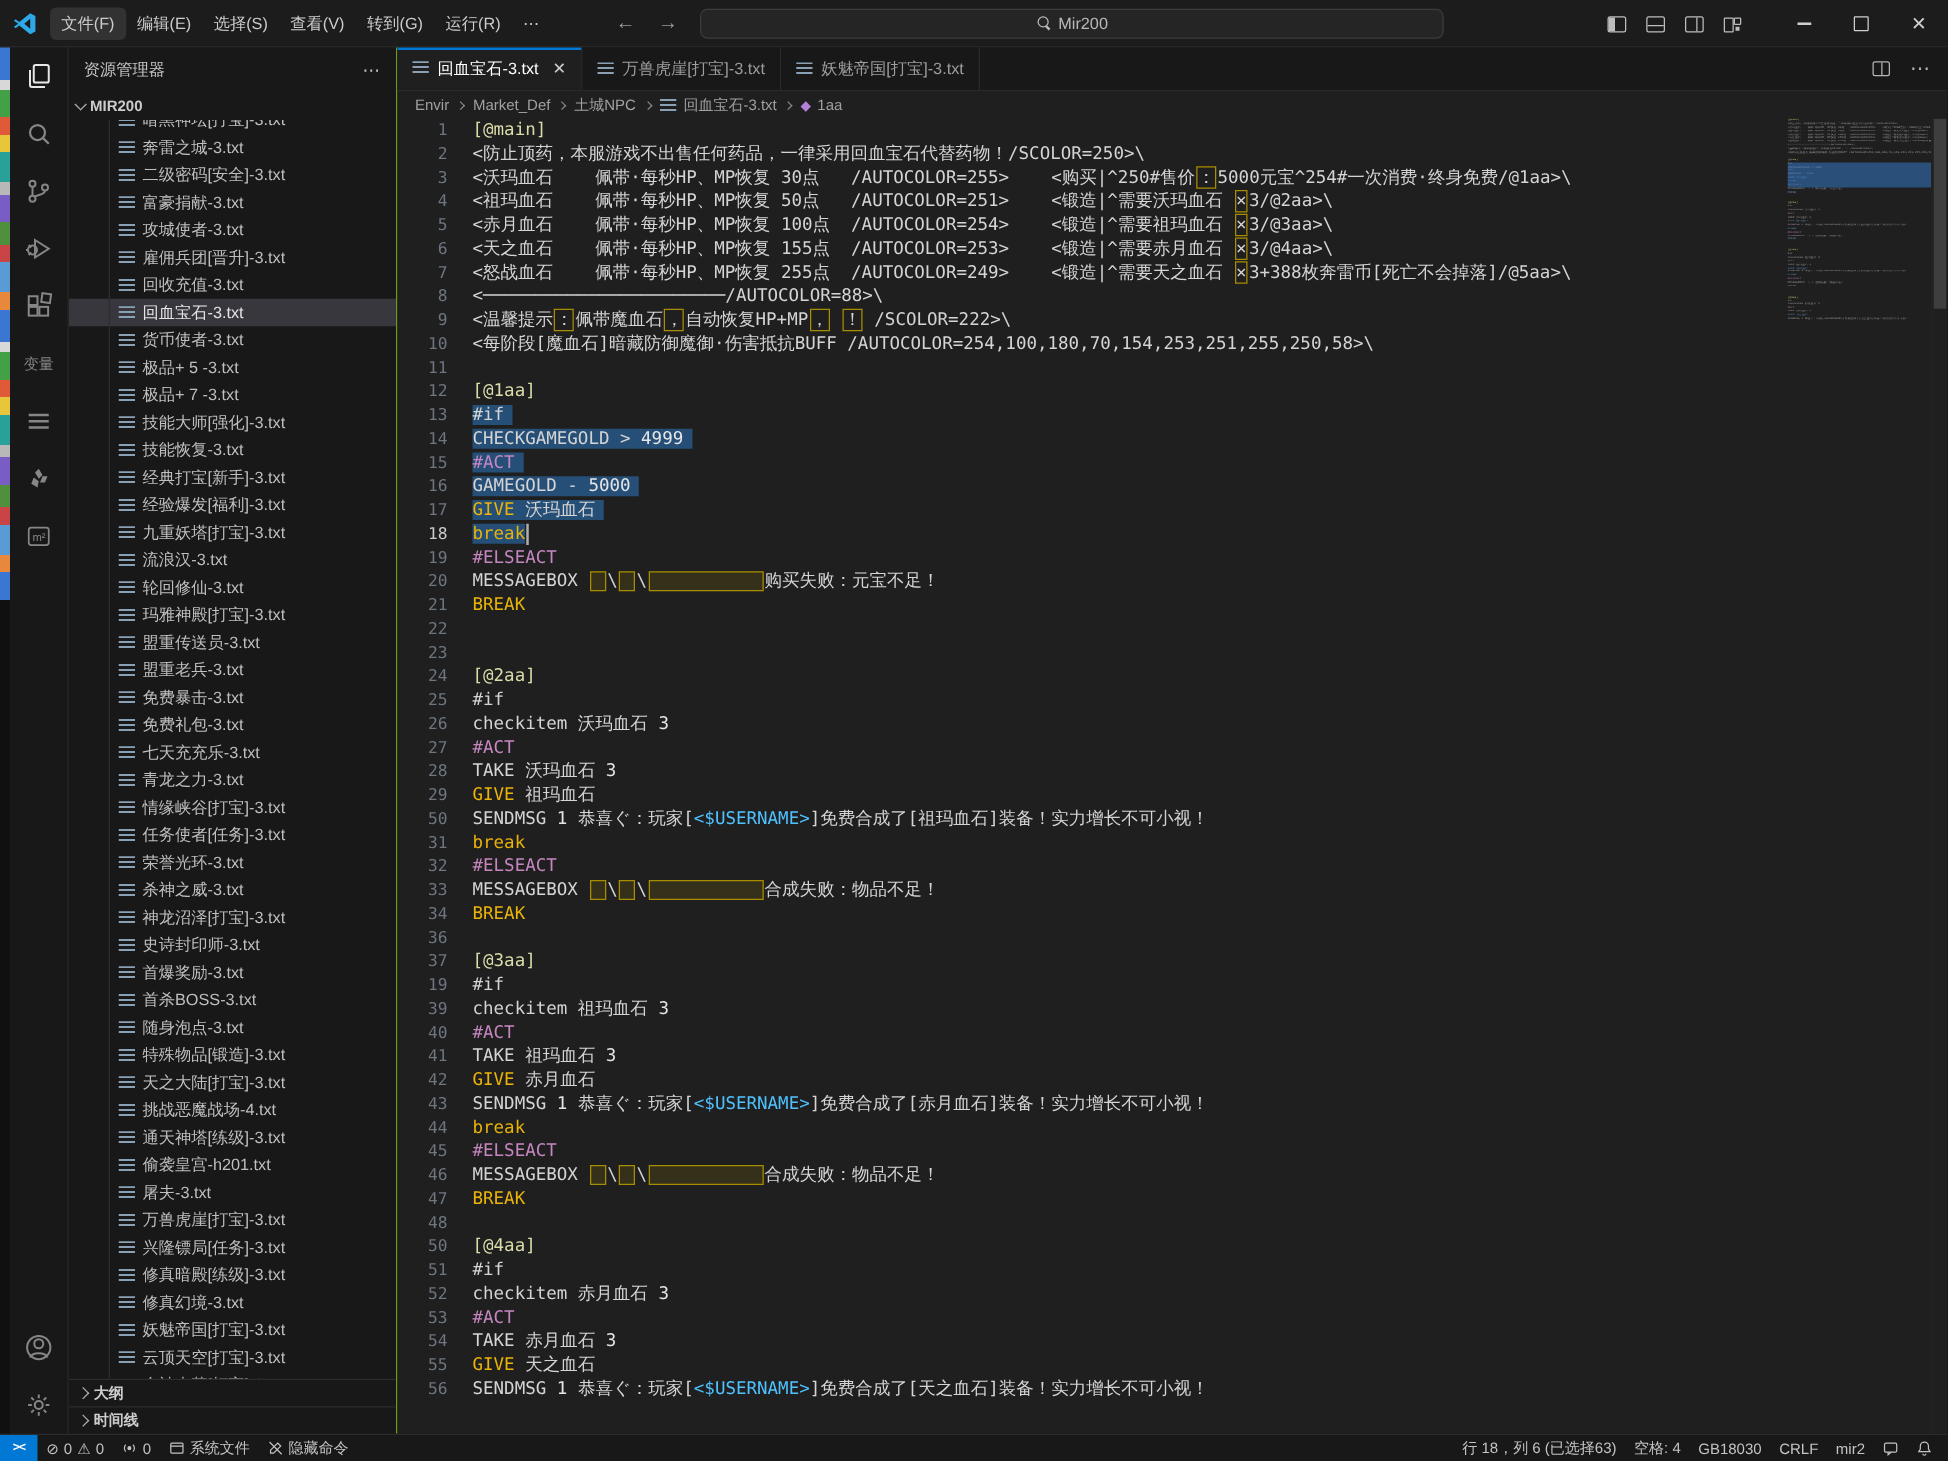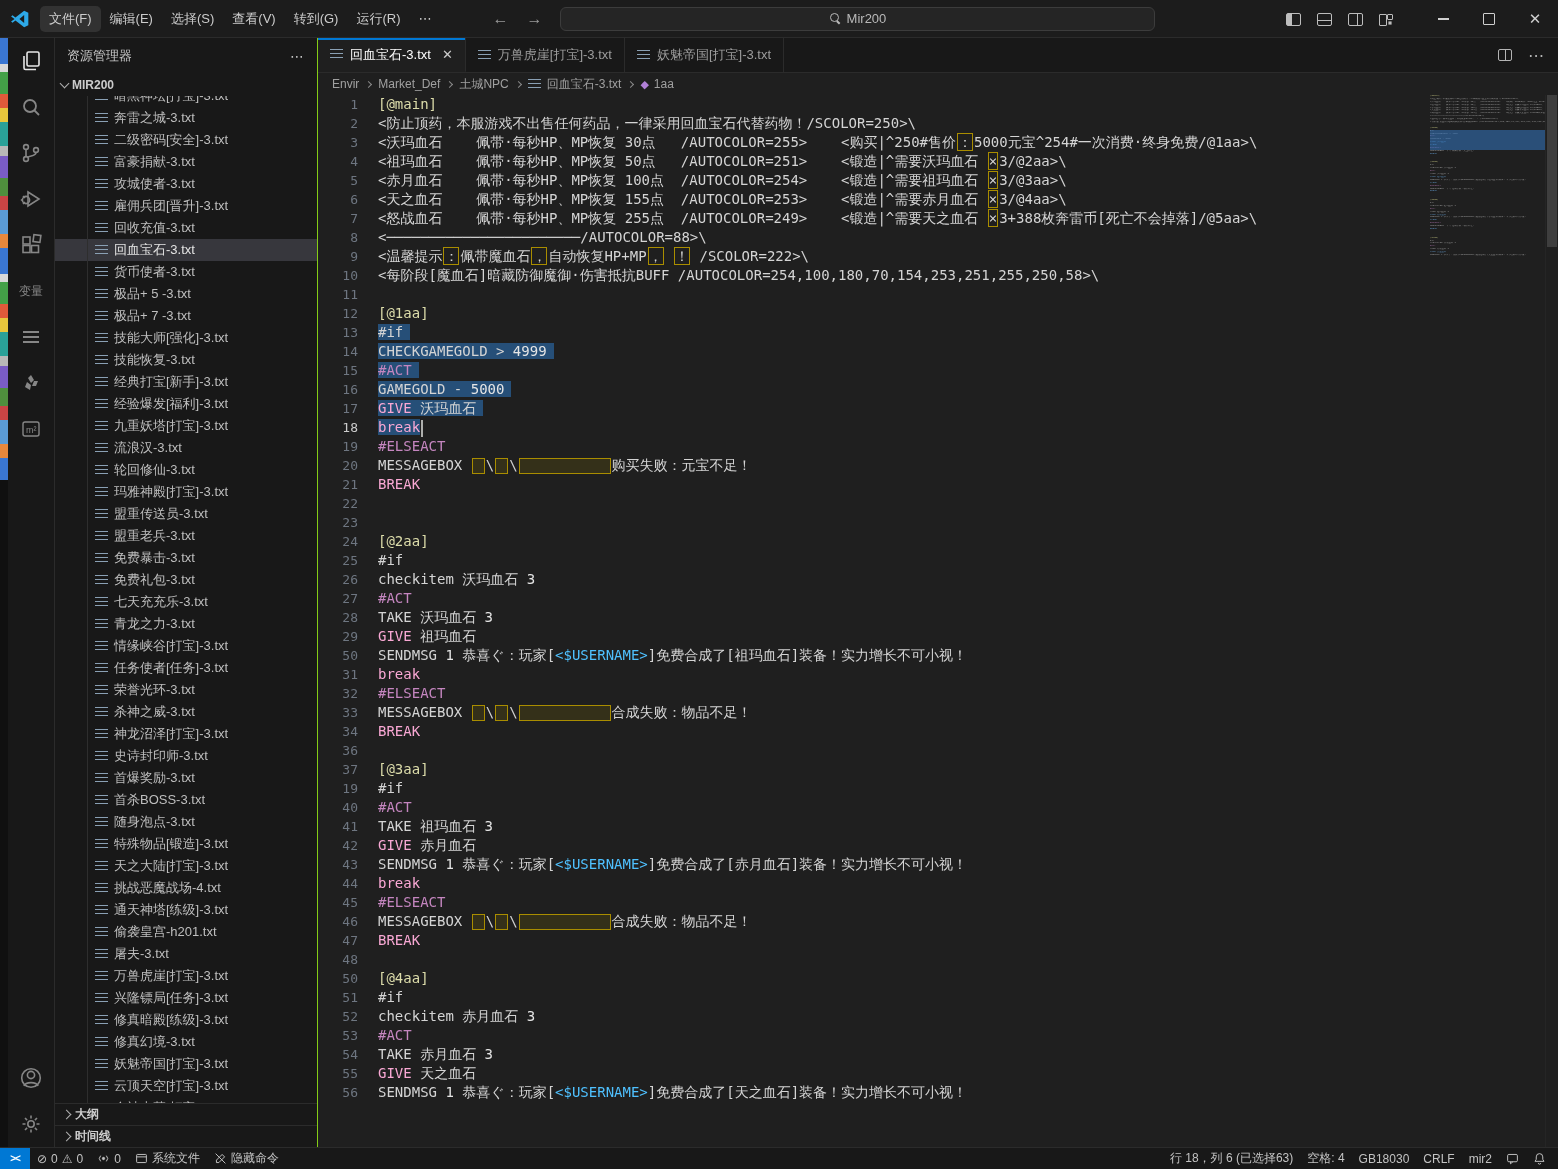--- a/index.html
+++ b/index.html
@@ -94,21 +94,21 @@
     display:inline-block; transform:rotate(45deg); margin:0 4px; }
   .bc-sym { color:#b180d7; font-size:11px; margin-right:2px; }
 
   
   .editor { position:absolute; top:57px; left:0; right:128px; bottom:0; overflow:hidden;
     font-family:"DejaVu Sans Mono","DejaVu Sans",monospace; font-size:14px; background:#1f1f1f; }
   .code-line { height:19px; line-height:19px; white-space:pre; display:flex; }
   .gutter { width:40px; flex:none; text-align:right; color:#6e7681; font-size:13px; }
   .gutter.cur { color:#cccccc; }
   .ltext { padding-left:20px; flex:none; }
-  .c-d { color:#d4d4d4; } .c-b { color:#f9a8d4; } .c-p { color:#c586c0; }
+  .c-d { color:#d4d4d4; } .c-b { color:#eab308; } .c-p { color:#c586c0; }
   .c-n { color:#e5e5e5; } .c-u { color:#4fc1ff; } .c-l { color:#dcdcaa; }
   .sel-span { background:#264f78; }
   .sel-pad { padding-right:7px; }
   .ybox { border:1px solid #a98d00; margin:0 1px; }
   .wbox { display:inline-block; height:16px; vertical-align:middle; border:1px solid #a98d00;
     background:rgba(150,125,0,0.18); margin:0 1px; }
   .cursor { display:inline-block; width:2px; height:17px; background:#aeafad; vertical-align:middle; margin-left:1px; }
 
   
   .minimap { position:absolute; top:57px; right:13px; width:115px; bottom:0; background:#1f1f1f; overflow:hidden; }
@@ -518,20 +518,21 @@
         <div class="code-line"><span class="gutter">28</span><span class="ltext"><span class="c-d">TAKE 沃玛血石 </span><span class="c-n">3</span></span></div>
         <div class="code-line"><span class="gutter">29</span><span class="ltext"><span class="c-b">GIVE</span><span class="c-d"> 祖玛血石</span></span></div>
         <div class="code-line"><span class="gutter">50</span><span class="ltext"><span class="c-d">SENDMSG </span><span class="c-n">1</span><span class="c-d"> 恭喜ぐ：玩家[</span><span class="c-u">&lt;$USERNAME&gt;</span><span class="c-d">]免费合成了[祖玛血石]装备！实力增长不可小视！</span></span></div>
         <div class="code-line"><span class="gutter">31</span><span class="ltext"><span class="c-b">break</span></span></div>
         <div class="code-line"><span class="gutter">32</span><span class="ltext"><span class="c-p">#ELSEACT</span></span></div>
         <div class="code-line"><span class="gutter">33</span><span class="ltext"><span class="c-d">MESSAGEBOX </span><span class="wbox" style="width: 13px;"></span><span class="c-d">\</span><span class="wbox" style="width: 13px;"></span><span class="c-d">\</span><span class="wbox" style="width: 92px;"></span><span class="c-d">合成失败：物品不足！</span></span></div>
         <div class="code-line"><span class="gutter">34</span><span class="ltext"><span class="c-b">BREAK</span></span></div>
         <div class="code-line"><span class="gutter">36</span><span class="ltext"></span></div>
         <div class="code-line"><span class="gutter">37</span><span class="ltext"><span class="c-l">[@3aa]</span></span></div>
         <div class="code-line"><span class="gutter">19</span><span class="ltext"><span class="c-d">#if</span></span></div>
+        <div class="code-line"><span class="gutter">39</span><span class="ltext"><span class="c-d">checkitem 祖玛血石 </span><span class="c-n">3</span></span></div>
         <div class="code-line"><span class="gutter">40</span><span class="ltext"><span class="c-p">#ACT</span></span></div>
         <div class="code-line"><span class="gutter">41</span><span class="ltext"><span class="c-d">TAKE 祖玛血石 </span><span class="c-n">3</span></span></div>
         <div class="code-line"><span class="gutter">42</span><span class="ltext"><span class="c-b">GIVE</span><span class="c-d"> 赤月血石</span></span></div>
         <div class="code-line"><span class="gutter">43</span><span class="ltext"><span class="c-d">SENDMSG </span><span class="c-n">1</span><span class="c-d"> 恭喜ぐ：玩家[</span><span class="c-u">&lt;$USERNAME&gt;</span><span class="c-d">]免费合成了[赤月血石]装备！实力增长不可小视！</span></span></div>
         <div class="code-line"><span class="gutter">44</span><span class="ltext"><span class="c-b">break</span></span></div>
         <div class="code-line"><span class="gutter">45</span><span class="ltext"><span class="c-p">#ELSEACT</span></span></div>
         <div class="code-line"><span class="gutter">46</span><span class="ltext"><span class="c-d">MESSAGEBOX </span><span class="wbox" style="width: 13px;"></span><span class="c-d">\</span><span class="wbox" style="width: 13px;"></span><span class="c-d">\</span><span class="wbox" style="width: 92px;"></span><span class="c-d">合成失败：物品不足！</span></span></div>
         <div class="code-line"><span class="gutter">47</span><span class="ltext"><span class="c-b">BREAK</span></span></div>
         <div class="code-line"><span class="gutter">48</span><span class="ltext"></span></div>
         <div class="code-line"><span class="gutter">50</span><span class="ltext"><span class="c-l">[@4aa]</span></span></div>

